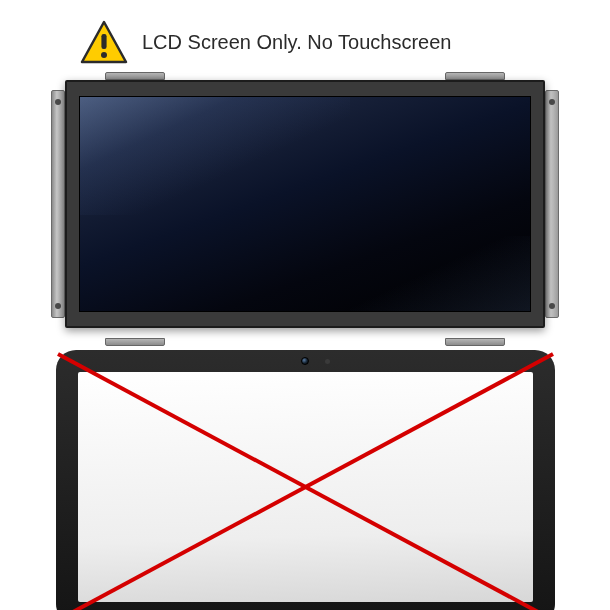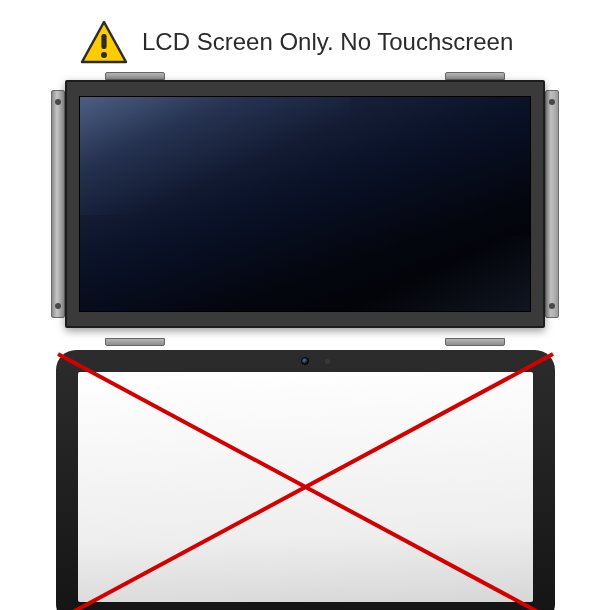--- a/index.html
+++ b/index.html
@@ -21,21 +21,21 @@
     margin-bottom: 10px;
     padding-left: 40px;
   }
   .warn-icon {
     width: 48px;
     height: 44px;
     position: relative;
   }
   .warn-icon svg { width: 100%; height: 100%; }
   .header-text {
-    font-size: 24px;
+    font-size: 20px;
     color: #2b2b2b;
     font-weight: 400;
   }
   .lcd-wrap {
     position: relative;
     width: 480px;
     height: 270px;
     margin: 0 auto 28px auto;
   }
   .lcd-outer {

